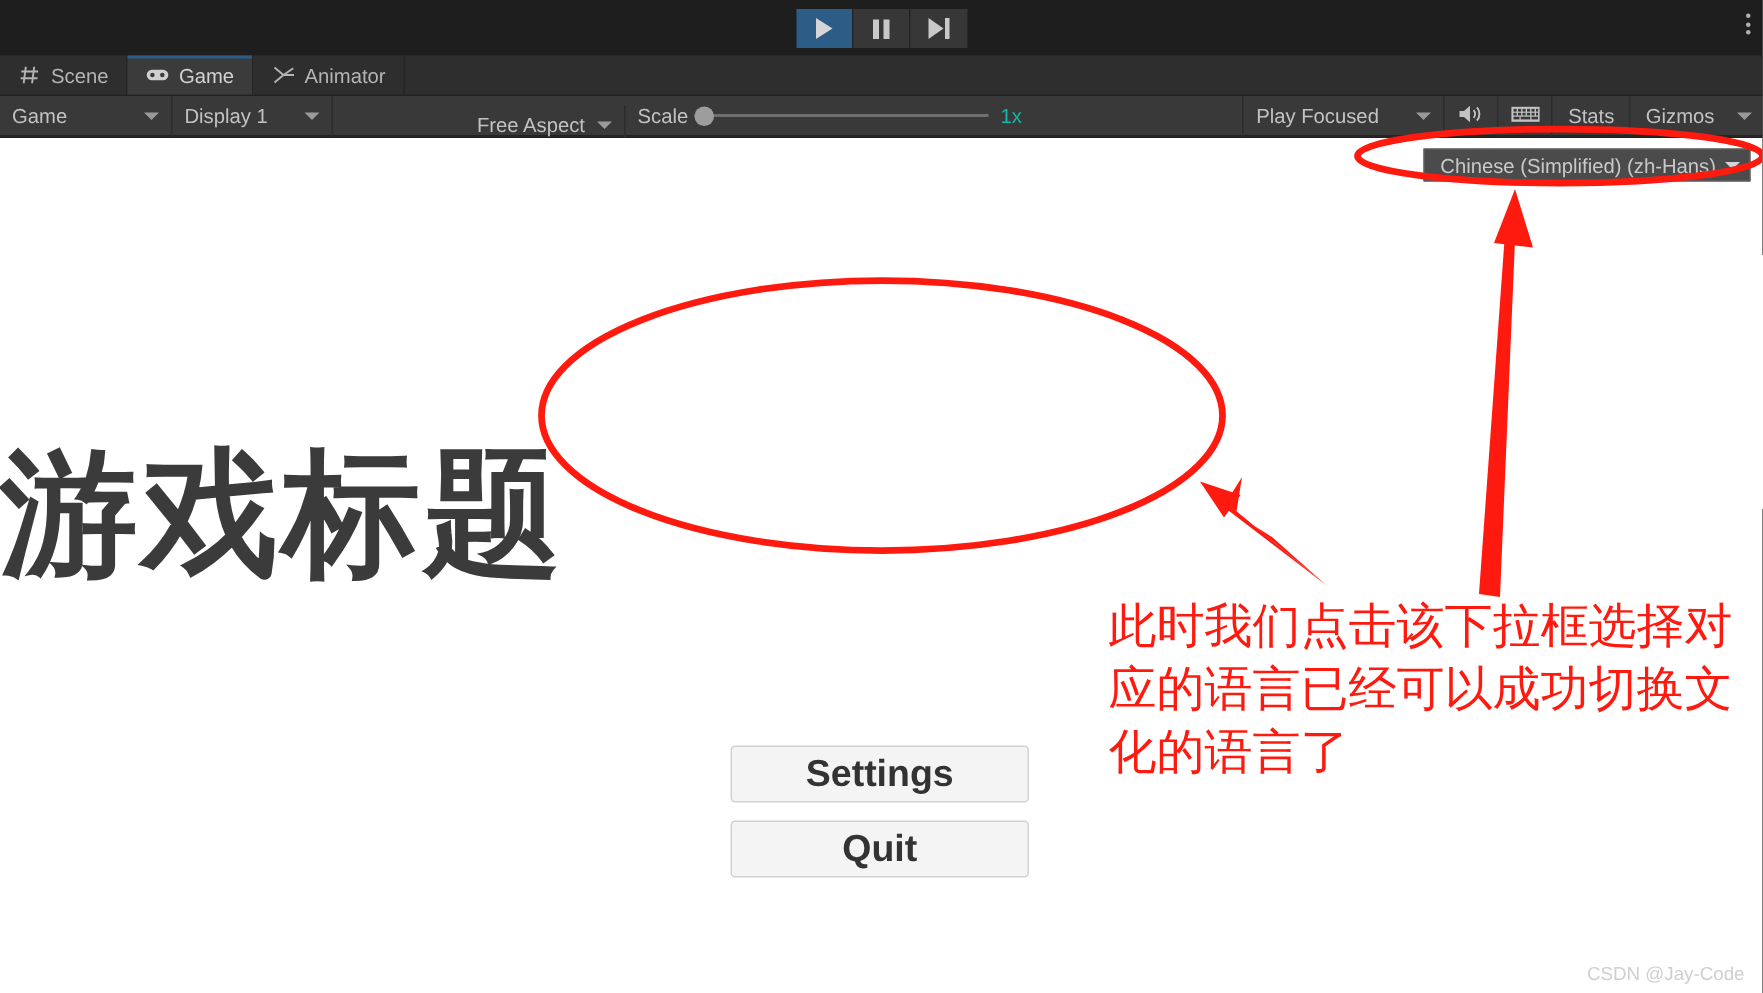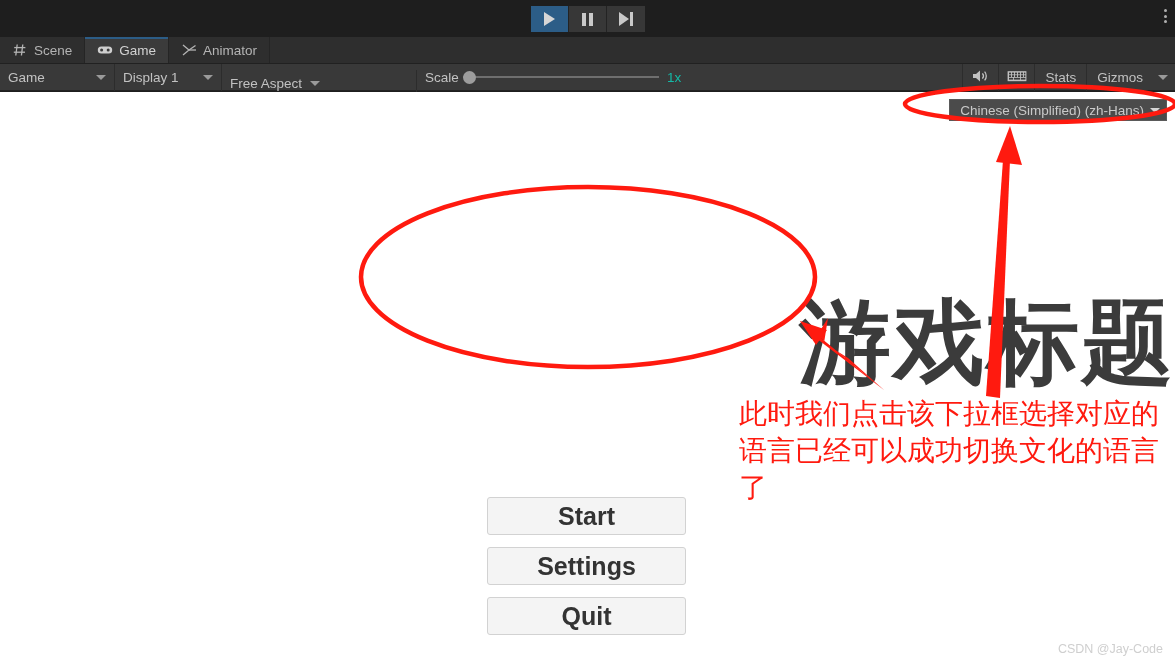--- a/index.html
+++ b/index.html
@@ -64,21 +64,21 @@
     border-right:1px solid #2c2c2c;cursor:pointer;white-space:nowrap;
   }
   .ctl.noborder{border-right:none;}
   .caret{
     width:0;height:0;margin-left:8px;
     border-left:5px solid transparent;border-right:5px solid transparent;
     border-top:5px solid #9a9a9a;
   }
   .ctl-game{width:115px;justify-content:space-between;}
   .ctl-display{width:107px;justify-content:space-between;}
-  .ctl-aspect{width:195px;justify-content:flex-start;margin-top:12px;}
+  .ctl-aspect{width:195px;justify-content:flex-end;margin-top:12px;}
   .ctl-scale{width:250px;gap:4px;}
   .slider{position:relative;flex:1;height:14px;display:flex;align-items:center;cursor:pointer;}
   .slider .track{position:absolute;left:0;right:0;height:2px;background:#6f6f6f;}
   .slider .knob{position:relative;width:13px;height:13px;border-radius:50%;background:#9d9d9d;left:0;}
   .scaleval{font-size:13.5px;color:#14b8a6;width:34px;text-align:left;}
   .spacer{flex:1;height:27px;border-right:1px solid #2c2c2c;}
   .ctl-playfocus{width:134px;justify-content:space-between;}
   .ctl-icon{width:36px;justify-content:center;}
   .ctl-stats{padding:0 10px;}
   .ctl-gizmos{padding-left:10px;padding-right:8px;}
@@ -90,21 +90,21 @@
   }
   .lang-dd{
     position:absolute;right:8px;top:7px;height:22px;
     background:#4b4b4b;color:#c9c9c9;font-size:13.5px;
     display:flex;align-items:center;padding:0 6px 0 10px;
     box-sizing:border-box;cursor:pointer;border:1px solid #5a5a5a;
   }
   .lang-dd .caret{border-top-color:#d4d4d4;margin-left:6px;}
 
   .game-title{
-    position:absolute;left:0;right:0;top:205px;text-align:right;
+    position:absolute;left:0;right:0;top:205px;text-align:left;
     font-size:92px;font-weight:bold;color:#3b3b3b;letter-spacing:2px;
     font-family:"DejaVu Sans","Liberation Sans",sans-serif;line-height:1;
   }
   .menu{
     position:absolute;left:487px;top:405px;width:199px;
     display:flex;flex-direction:column;gap:12px;
   }
   .menu-btn{
     height:38px;background:#f4f4f4;border:1px solid #d2d2d2;border-radius:3px;
     display:flex;align-items:center;justify-content:center;
@@ -113,21 +113,21 @@
   }
   .watermark{
     position:absolute;right:12px;bottom:6px;
     font-size:12.5px;color:#cfcfcf;
   }
 
   
   .anno-svg{position:absolute;left:0;top:0;width:1175px;height:662px;pointer-events:none;}
   .anno-text{
     position:absolute;left:739px;top:396px;width:420px;
-    color:#ff1a0f;font-size:28px;line-height:1.32;
+    color:#ff1a0f;font-size:32px;line-height:1.32;
     font-family:"DejaVu Sans","Liberation Sans",sans-serif;
   }
 </style>
 </head>
 <body>
 
 <div class="screen">
 
   <div class="topbar">
     <div class="playgroup">
@@ -221,20 +221,24 @@
         <span class="track"></span>
         <span class="knob"></span>
       </span>
     </div>
     <div class="ctl noborder" style="padding-left:0;">
       <span class="scaleval">1x</span>
     </div>
 
     <div class="spacer"></div>
 
+    <div class="ctl ctl-playfocus">
+      <span>Play Focused</span>
+      <span class="caret"></span>
+    </div>
 
     <div class="ctl ctl-icon">
       <span>
         <svg width="18" height="14" viewBox="0 0 18 14">
           <path d="M1 5 H4 L8 1.5 V12.5 L4 9 H1 Z" fill="#c2c2c2"></path>
           <path d="M10.4 4.4 A4 4 0 0 1 10.4 9.6" stroke="#c2c2c2" stroke-width="1.3" fill="none"></path>
           <path d="M12.6 2.6 A6.6 6.6 0 0 1 12.6 11.4" stroke="#c2c2c2" stroke-width="1.3" fill="none"></path>
         </svg>
       </span>
     </div>
@@ -280,23 +284,20 @@
 
     <div class="lang-dd">
       <span>Chinese (Simplified) (zh-Hans)</span>
       <span class="caret"></span>
     </div>
 
     <div class="game-title">游戏标题</div>
 
     <div class="menu">
       <div class="menu-btn">
-        <span>Start</span>
-      </div>
-      <div class="menu-btn">
         <span>Settings</span>
       </div>
       <div class="menu-btn">
         <span>Quit</span>
       </div>
     </div>
 
     <div class="watermark">CSDN @Jay-Code</div>
   </div>
 

